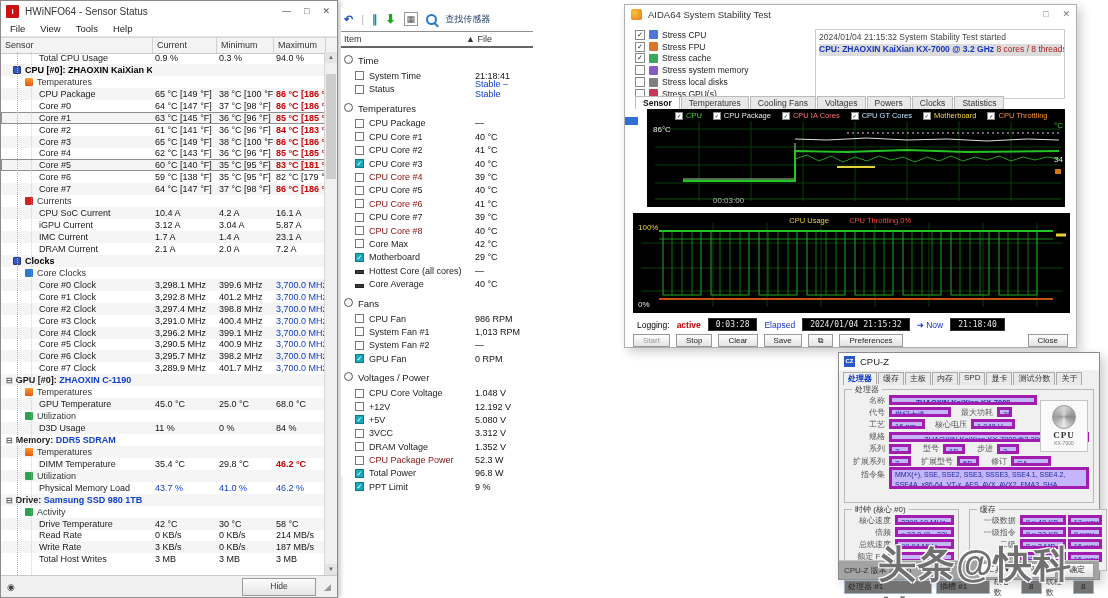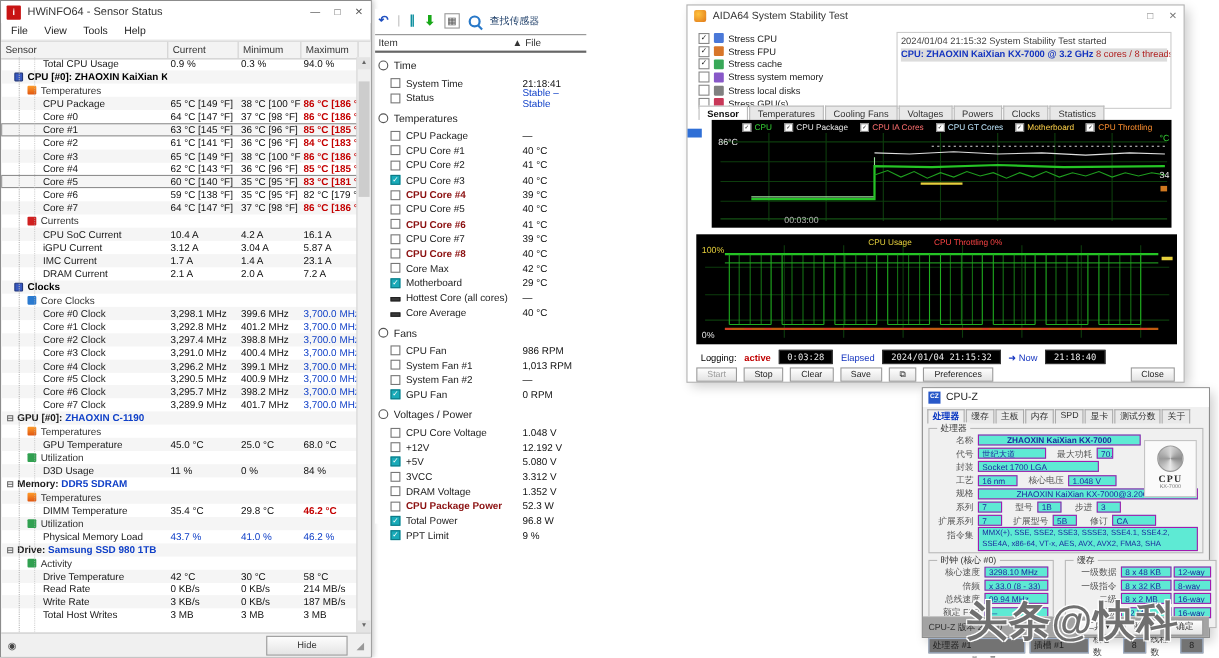--- a/index.html
+++ b/index.html
@@ -64,21 +64,21 @@
   .p-head{display:flex;height:14px;border-bottom:2px solid #666;font-size:9px;color:#333;align-items:center;padding:0 3px;}
   .p-head .ph-val{margin-left:auto;width:64px;}
   .pgh{margin-top:7px;font-size:9.5px;color:#222;display:flex;align-items:flex-start;gap:5px;padding-left:3px;height:14px;}
   .pg-ico{width:9px;height:9px;border:1.5px solid #555;border-radius:50%;box-sizing:border-box;}
   .prow{display:flex;align-items:center;height:13.4px;font-size:9px;}
   .pchk{width:9px;height:9px;border:1px solid #777;margin:0 5px 0 14px;background:#fff;box-sizing:border-box;
         color:#fff;font-size:7px;line-height:7px;text-align:center;flex:0 0 auto;}
   .pchk.on{background:#18aab8;border-color:#0d7a86;}
   .pchk.dash{background:#3a3a3a;border-color:#222;height:4px;margin-top:3px;}
   .plabel{flex:1;color:#222;white-space:nowrap;overflow:hidden;}
-  .plabel.redish{color:#8b1010;font-weight:bold;}
+  .plabel.redish{color:#8b1010;}
   .pval{width:58px;color:#111;flex:0 0 auto;}
 
   
   #aida{left:624px;top:4px;width:453px;height:344px;background:#fff;border:1px solid #b0b0b0;box-shadow:4px 4px 10px rgba(0,0,0,.2);}
   .a-title{height:18px;display:flex;align-items:center;padding:0 6px;font-size:9.5px;color:#333;}
   .a-ico{width:11px;height:11px;background:radial-gradient(circle at 35% 35%,#ffc23e,#e07818);border-radius:2px;margin-right:6px;}
   .a-ctrl{margin-left:auto;display:flex;gap:14px;color:#777;font-size:9px;}
   .a-checks{position:absolute;left:10px;top:24px;width:176px;}
   .achk{display:flex;align-items:center;height:11.8px;font-size:8.5px;color:#222;}
   .abox{width:8px;height:8px;border:1px solid #888;margin-right:4px;font-size:7px;line-height:8px;color:#1a1a1a;text-align:center;background:#fff;flex:0 0 auto;}
@@ -113,21 +113,21 @@
   .c-title{height:17px;display:flex;align-items:center;padding:0 5px;font-size:9.5px;background:#fff;color:#222;}
   .c-ico{width:11px;height:11px;background:#2858c8;color:#fff;font-size:6px;font-weight:bold;text-align:center;line-height:11px;margin-right:5px;}
   .c-tabs{display:flex;height:13px;padding:2px 4px 0;font-size:8px;color:#333;}
   .ctab{padding:0 4px;border:1px solid #aaa;border-bottom:none;background:#e9e9e9;margin-right:1px;white-space:nowrap;}
   .ctab.sel{background:#f0f0f0;color:#0030c0;font-weight:bold;}
   .c-box{border:1px solid #b9b9b9;margin:4px 5px 2px;position:relative;background:#f0f0f0;padding-top:4px;}
   .c-leg{position:absolute;top:-6px;left:7px;background:#f0f0f0;padding:0 3px;font-size:8px;color:#333;}
   .crow{display:flex;align-items:center;height:12.2px;padding:0 4px;font-size:8px;}
   .clab{color:#555;width:36px;text-align:right;margin-right:4px;flex:0 0 auto;}
   .clab.w2{width:42px;}
-  .cval{background:#5eead4;border:1px solid #a21caf;color:#1a2a9c;padding:0 3px;height:10px;line-height:10px;font-size:7.5px;
+  .cval{background:#c4b5fd;border:3px solid #a21caf;color:#1a2a9c;padding:0 3px;height:10px;line-height:10px;font-size:7.5px;
         white-space:nowrap;overflow:hidden;box-sizing:border-box;}
   .cval.grow{flex:1;} .cval.center{text-align:center;}
   .instr{height:22px;line-height:10px;white-space:normal;font-size:7px;}
   .c-logo{position:absolute;right:5px;top:10px;width:46px;height:50px;border:1px solid #c4c4c4;background:#fafafa;text-align:center;}
   .c-logo .circ{width:22px;height:22px;border-radius:50%;margin:4px auto 1px;
                 background:conic-gradient(#d8d8d8,#8a8a8a,#e8e8e8,#9a9a9a,#d8d8d8);border:1px solid #999;}
   .c-logo .t1{font-size:9px;font-weight:bold;color:#333;font-family:"Liberation Serif",serif;letter-spacing:1px;}
   .c-logo .t2{font-size:5px;color:#777;}
   .c-2col{display:flex;}
   .c-2col .c-box{flex:1;}
@@ -839,24 +839,20 @@
         <span class="clab">名称</span>
         <span class="cval grow center" style="max-width:148px;font-weight:bold">ZHAOXIN KaiXian KX-7000</span>
       </div>
       <div class="crow">
         <span class="clab">代号</span>
         <span class="cval" style="width:62px">世纪大道</span>
         <span class="clab w2">最大功耗</span>
         <span class="cval" style="width:15px">70.0 W</span>
       </div>
       <div class="crow">
-        <span class="clab">封装</span>
-        <span class="cval" style="width:110px">Socket 1700 LGA</span>
-      </div>
-      <div class="crow">
         <span class="clab">工艺</span>
         <span class="cval" style="width:36px">16 nm</span>
         <span class="clab w2">核心电压</span>
         <span class="cval" style="width:44px">1.048 V</span>
       </div>
       <div class="crow">
         <span class="clab">规格</span>
         <span class="cval grow center">ZHAOXIN KaiXian KX-7000@3.20GHz</span>
       </div>
       <div class="crow">

